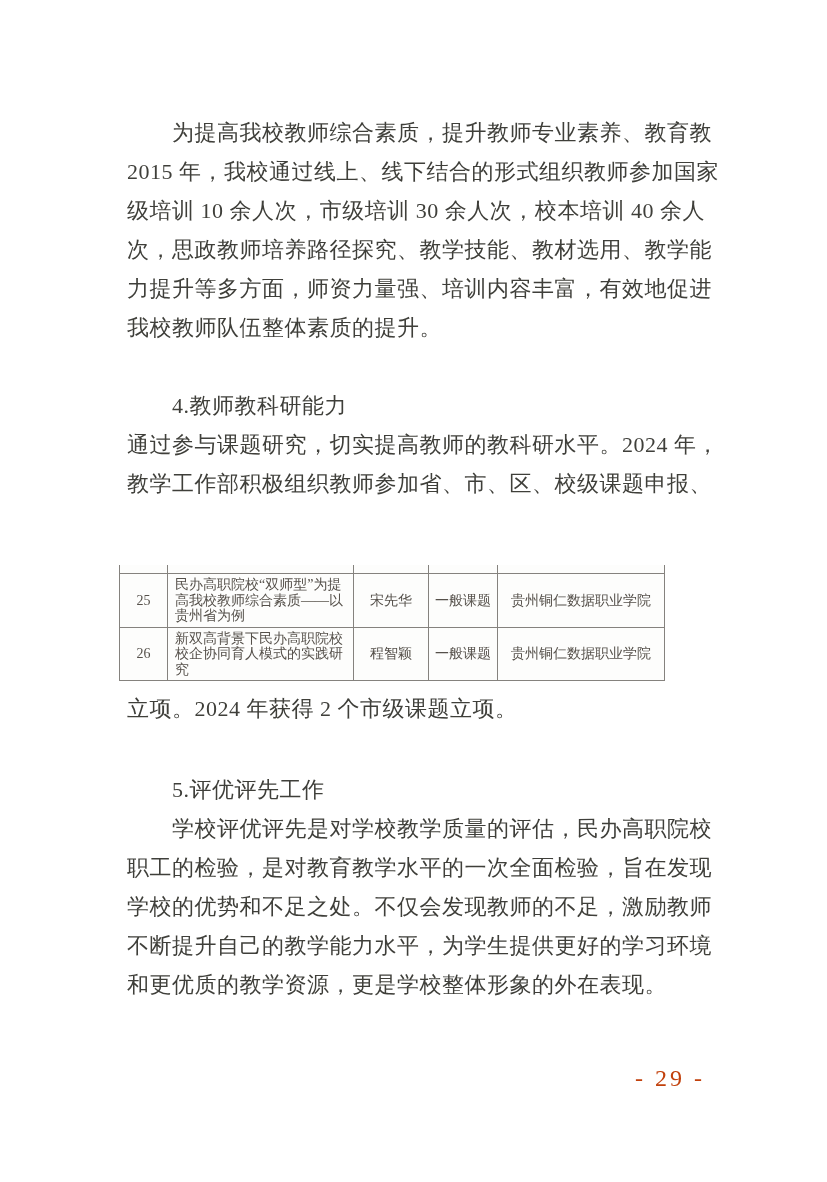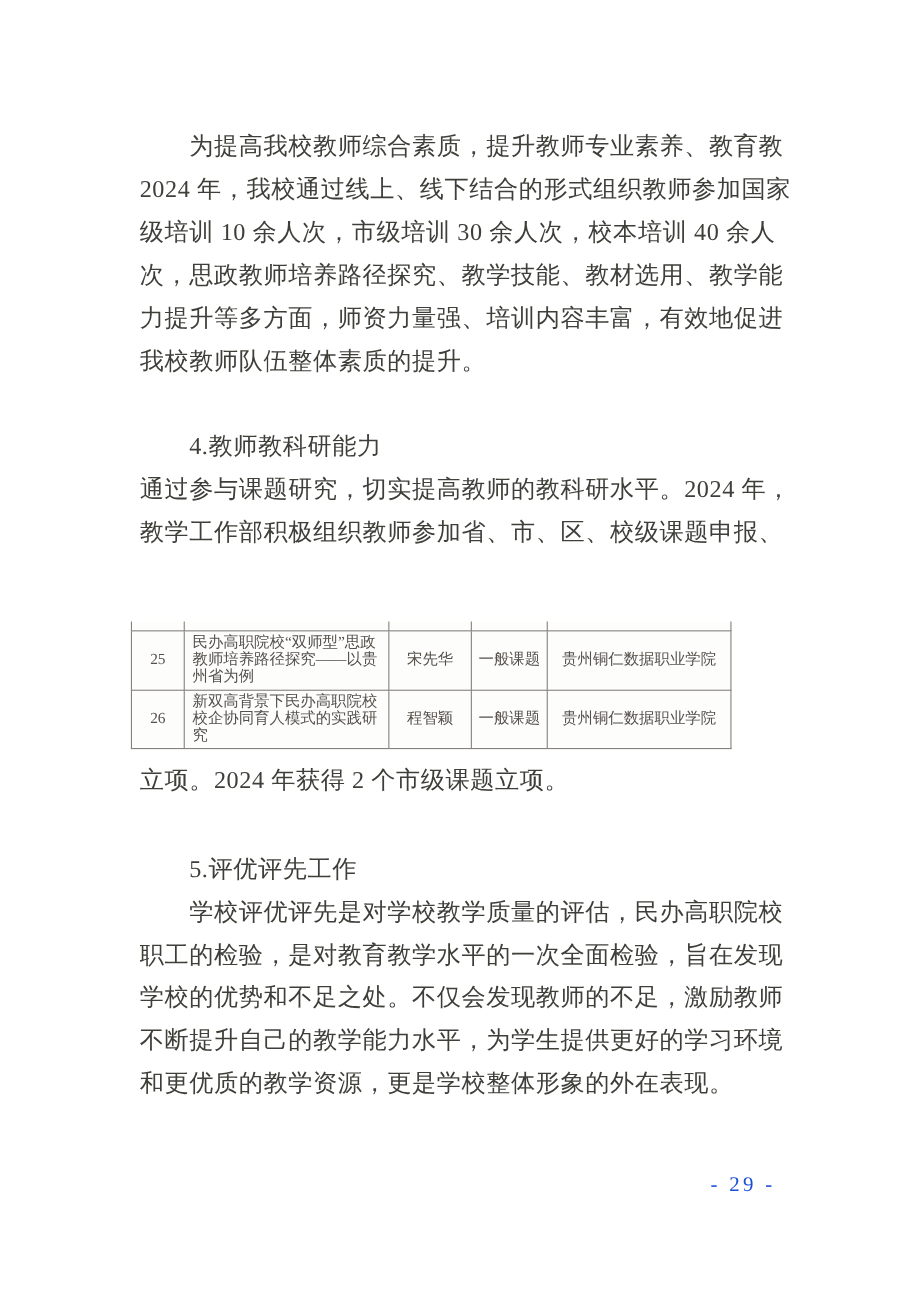--- a/index.html
+++ b/index.html
@@ -67,34 +67,34 @@
   table.doc-table tr.row-25 { height: 52px; }
   table.doc-table tr.row-26 { height: 50px; }
   .pagenum {
     position: absolute;
     left: 127px;
     width: 578px;
     top: 1063px;
     height: 30px;
     line-height: 30px;
     text-align: right;
-    font-size: 19px;
+    font-size: 24px;
     letter-spacing: 3px;
-    color: #1d4ed8;
+    color: #c2410c;
     padding-right: 4px;
   }
 </style>
 </head>
 <body>
 
 <div class="page">
 
   <div class="textblock" style="top:113px">
     <div class="line indent">为提高我校教师综合素质，提升教师专业素养、教育教</div>
-    <div class="line">2024 年，我校通过线上、线下结合的形式组织教师参加国家</div>
+    <div class="line">2015 年，我校通过线上、线下结合的形式组织教师参加国家</div>
     <div class="line">级培训 10 余人次，市级培训 30 余人次，校本培训 40 余人</div>
     <div class="line">次，思政教师培养路径探究、教学技能、教材选用、教学能</div>
     <div class="line">力提升等多方面，师资力量强、培训内容丰富，有效地促进</div>
     <div class="line no-just">我校教师队伍整体素质的提升。</div>
   </div>
 
   <div class="textblock" style="top:386px">
     <div class="line indent no-just">4.教师教科研能力</div>
   </div>
 
@@ -114,21 +114,21 @@
     <tbody>
       <tr class="stub">
         <td></td>
         <td></td>
         <td></td>
         <td></td>
         <td></td>
       </tr>
       <tr class="row-25">
         <td>25</td>
-        <td class="title-cell">民办高职院校“双师型”思政教师培养路径探究——以贵州省为例</td>
+        <td class="title-cell">民办高职院校“双师型”为提高我校教师综合素质——以贵州省为例</td>
         <td>宋先华</td>
         <td>一般课题</td>
         <td>贵州铜仁数据职业学院</td>
       </tr>
       <tr class="row-26">
         <td>26</td>
         <td class="title-cell">新双高背景下民办高职院校校企协同育人模式的实践研究</td>
         <td>程智颖</td>
         <td>一般课题</td>
         <td>贵州铜仁数据职业学院</td>

